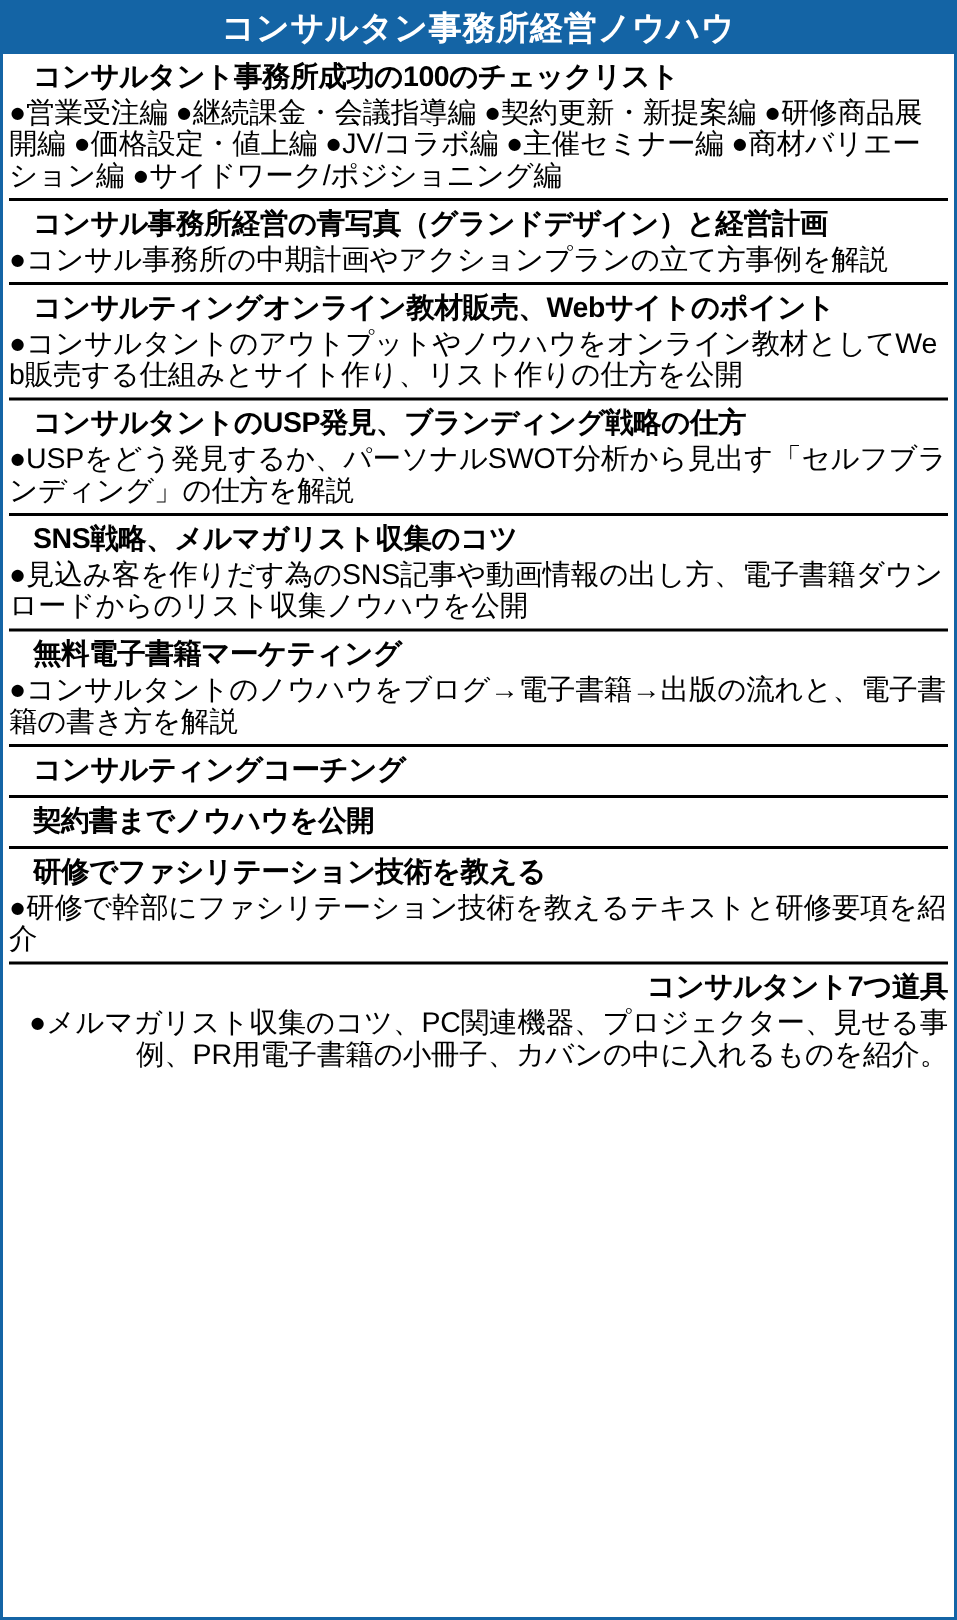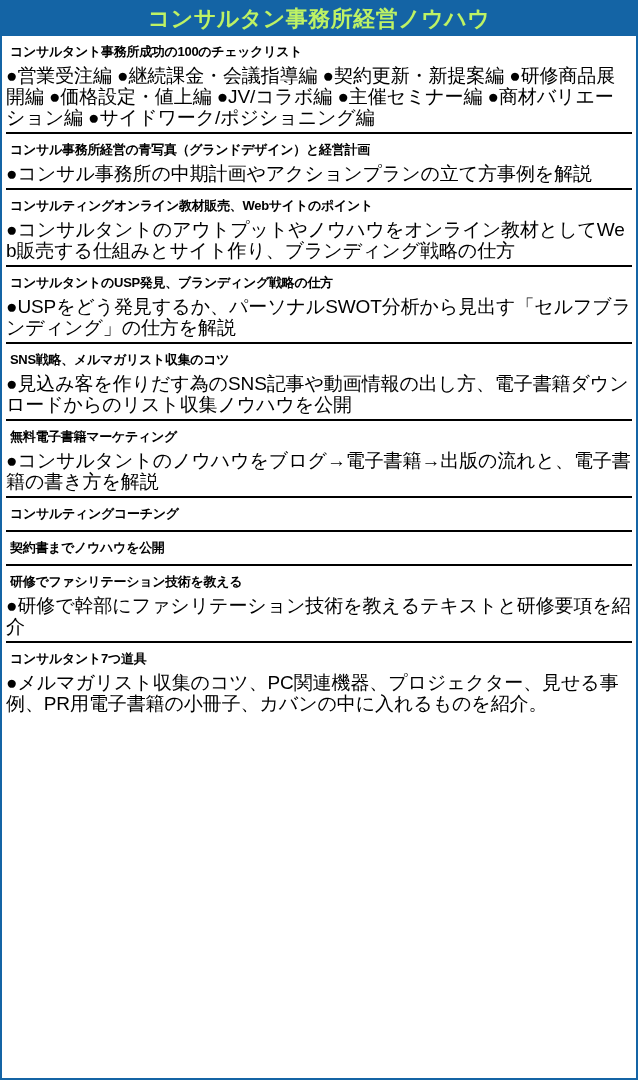--- a/index.html
+++ b/index.html
@@ -17,48 +17,49 @@
   .page {
     width: 638px;
     height: 1080px;
     box-sizing: border-box;
     border: 2px solid #1464a5;
     background: #ffffff;
     position: relative;
   }
   .title-bar {
     background: #1464a5;
-    color: #bef264;
+    color: #ffffff;
     text-align: center;
     font-weight: bold;
     font-size: 22px;
     line-height: 34px;
     height: 34px;
     letter-spacing: 0.5px;
     white-space: nowrap;
     overflow: hidden;
   }
   .content {
     padding: 0 4px;
   }
   .section {
     border-bottom: 2px solid #000000;
     padding: 1px 0 3px 0;
   }
   .section:last-child {
     border-bottom: none;
+    text-align: right;
   }
   .sec-head {
     font-weight: bold;
-    font-size: 13px;
+    font-size: 19px;
     line-height: 25px;
     letter-spacing: -0.3px;
     white-space: nowrap;
     overflow: hidden;
-    margin: 2px 0 1px 4px;
+    margin: 2px 0 1px 16px;
   }
   .sec-body {
     font-size: 19px;
     line-height: 21px;
     letter-spacing: -0.1px;
     margin: 0 0 1px 0;
     word-break: break-all;
   }
 </style>
 </head>
@@ -78,21 +79,21 @@
     </div>
 
     <div class="section">
       <div class="sec-head">コンサル事務所経営の青写真（グランドデザイン）と経営計画</div>
       <div class="sec-body">●コンサル事務所の中期計画やアクションプランの立て方事例を解説</div>
     </div>
 
 
     <div class="section">
       <div class="sec-head">コンサルティングオンライン教材販売、Webサイトのポイント</div>
-      <div class="sec-body">●コンサルタントのアウトプットやノウハウをオンライン教材としてWeb販売する仕組みとサイト作り、ブランディング戦略の仕方</div>
+      <div class="sec-body">●コンサルタントのアウトプットやノウハウをオンライン教材としてWeb販売する仕組みとサイト作り、リスト作りの仕方を公開</div>
     </div>
 
     <div class="section">
       <div class="sec-head">コンサルタントのUSP発見、ブランディング戦略の仕方</div>
       <div class="sec-body">●USPをどう発見するか、パーソナルSWOT分析から見出す「セルフブランディング」の仕方を解説</div>
     </div>
 
     <div class="section">
       <div class="sec-head">SNS戦略、メルマガリスト収集のコツ</div>
       <div class="sec-body">●見込み客を作りだす為のSNS記事や動画情報の出し方、電子書籍ダウンロードからのリスト収集ノウハウを公開</div>

